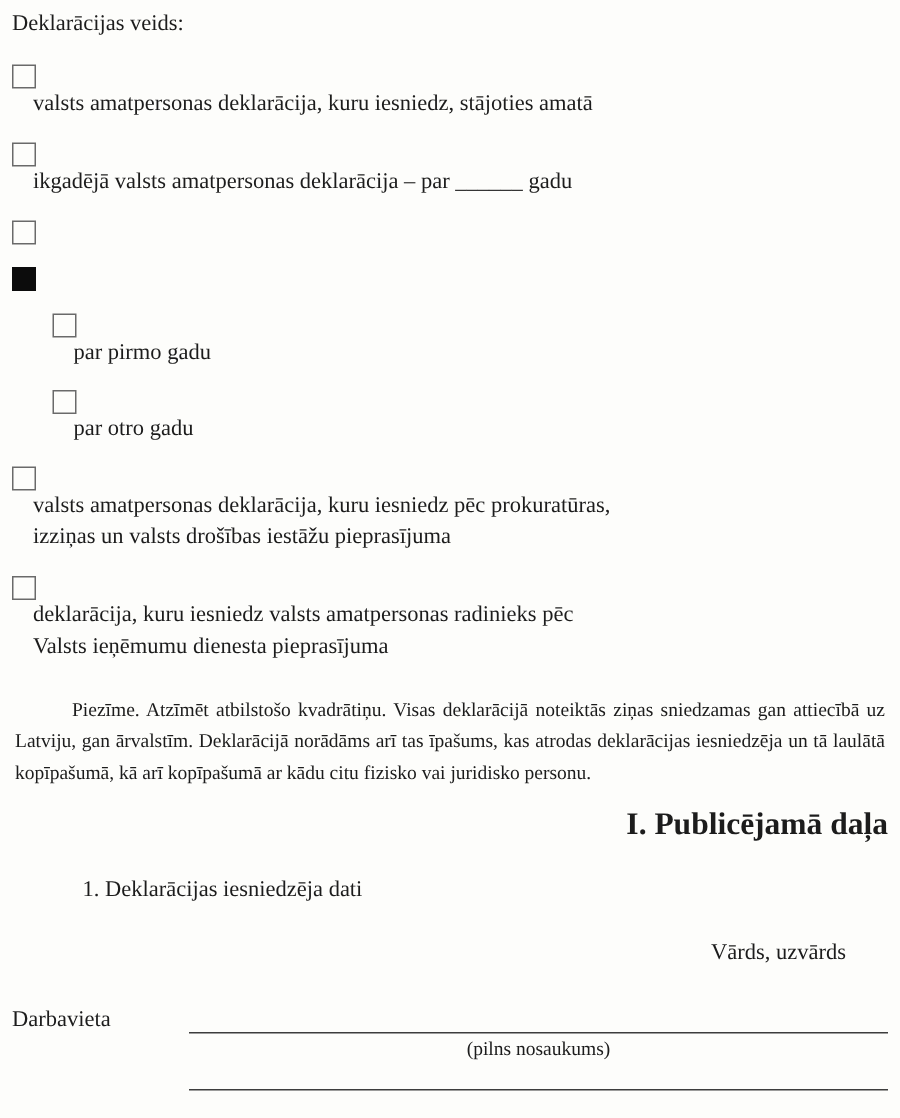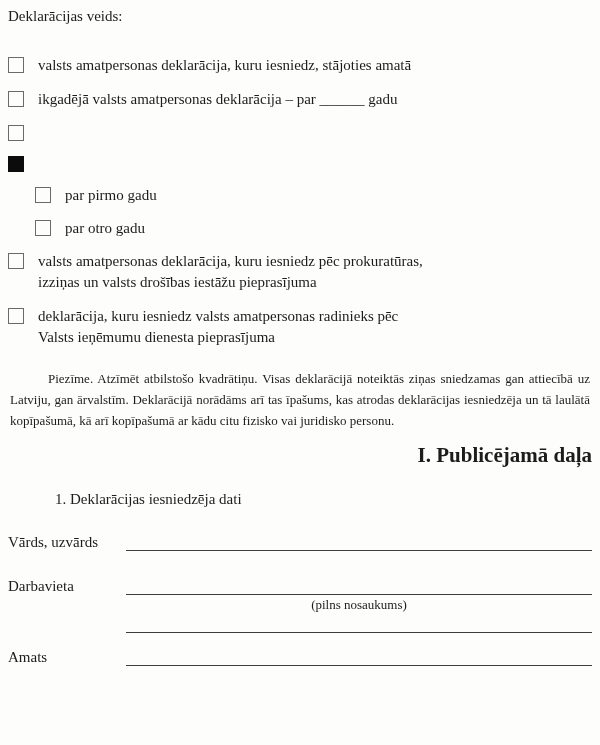--- a/index.html
+++ b/index.html
@@ -13,26 +13,27 @@
     overflow: hidden;
   }
   .page {
     padding: 6px 8px 0 8px;
     box-sizing: border-box;
     width: 600px;
     height: 745px;
   }
   .doc-title {
     line-height: 21px;
-    margin-bottom: 28px;
+    margin-bottom: 14px;
   }
   .opt-row {
     display: flex;
     align-items: flex-start;
     margin-bottom: 13px;
+    flex-direction: column;
   }
   .opt-row.sub { margin-left: 27px; margin-bottom: 12px; }
   .checkbox {
     width: 14px;
     height: 14px;
     border: 1.5px solid #6a6a6a;
     background: #fdfdfb;
     margin-top: 2px;
     flex: none;
     cursor: pointer;
@@ -74,21 +75,21 @@
     width: 118px;
     flex: none;
     line-height: 18px;
   }
   .field-line {
     flex: 1;
     border-bottom: 1.4px solid #3d3d3d;
     height: 18px;
     cursor: text;
   }
-  .row-name { margin-top: 12px; }
+  .row-name { margin-top: 12px; flex-direction: column; }
   .row-workplace { margin-top: 25px; }
   .caption-row {
     margin-left: 118px;
     text-align: center;
     font-size: 13px;
     line-height: 14px;
     margin-top: 3px;
   }
   .row-spacer { margin-top: 4px; }
   .row-spacer .field-line { height: 16px; }

